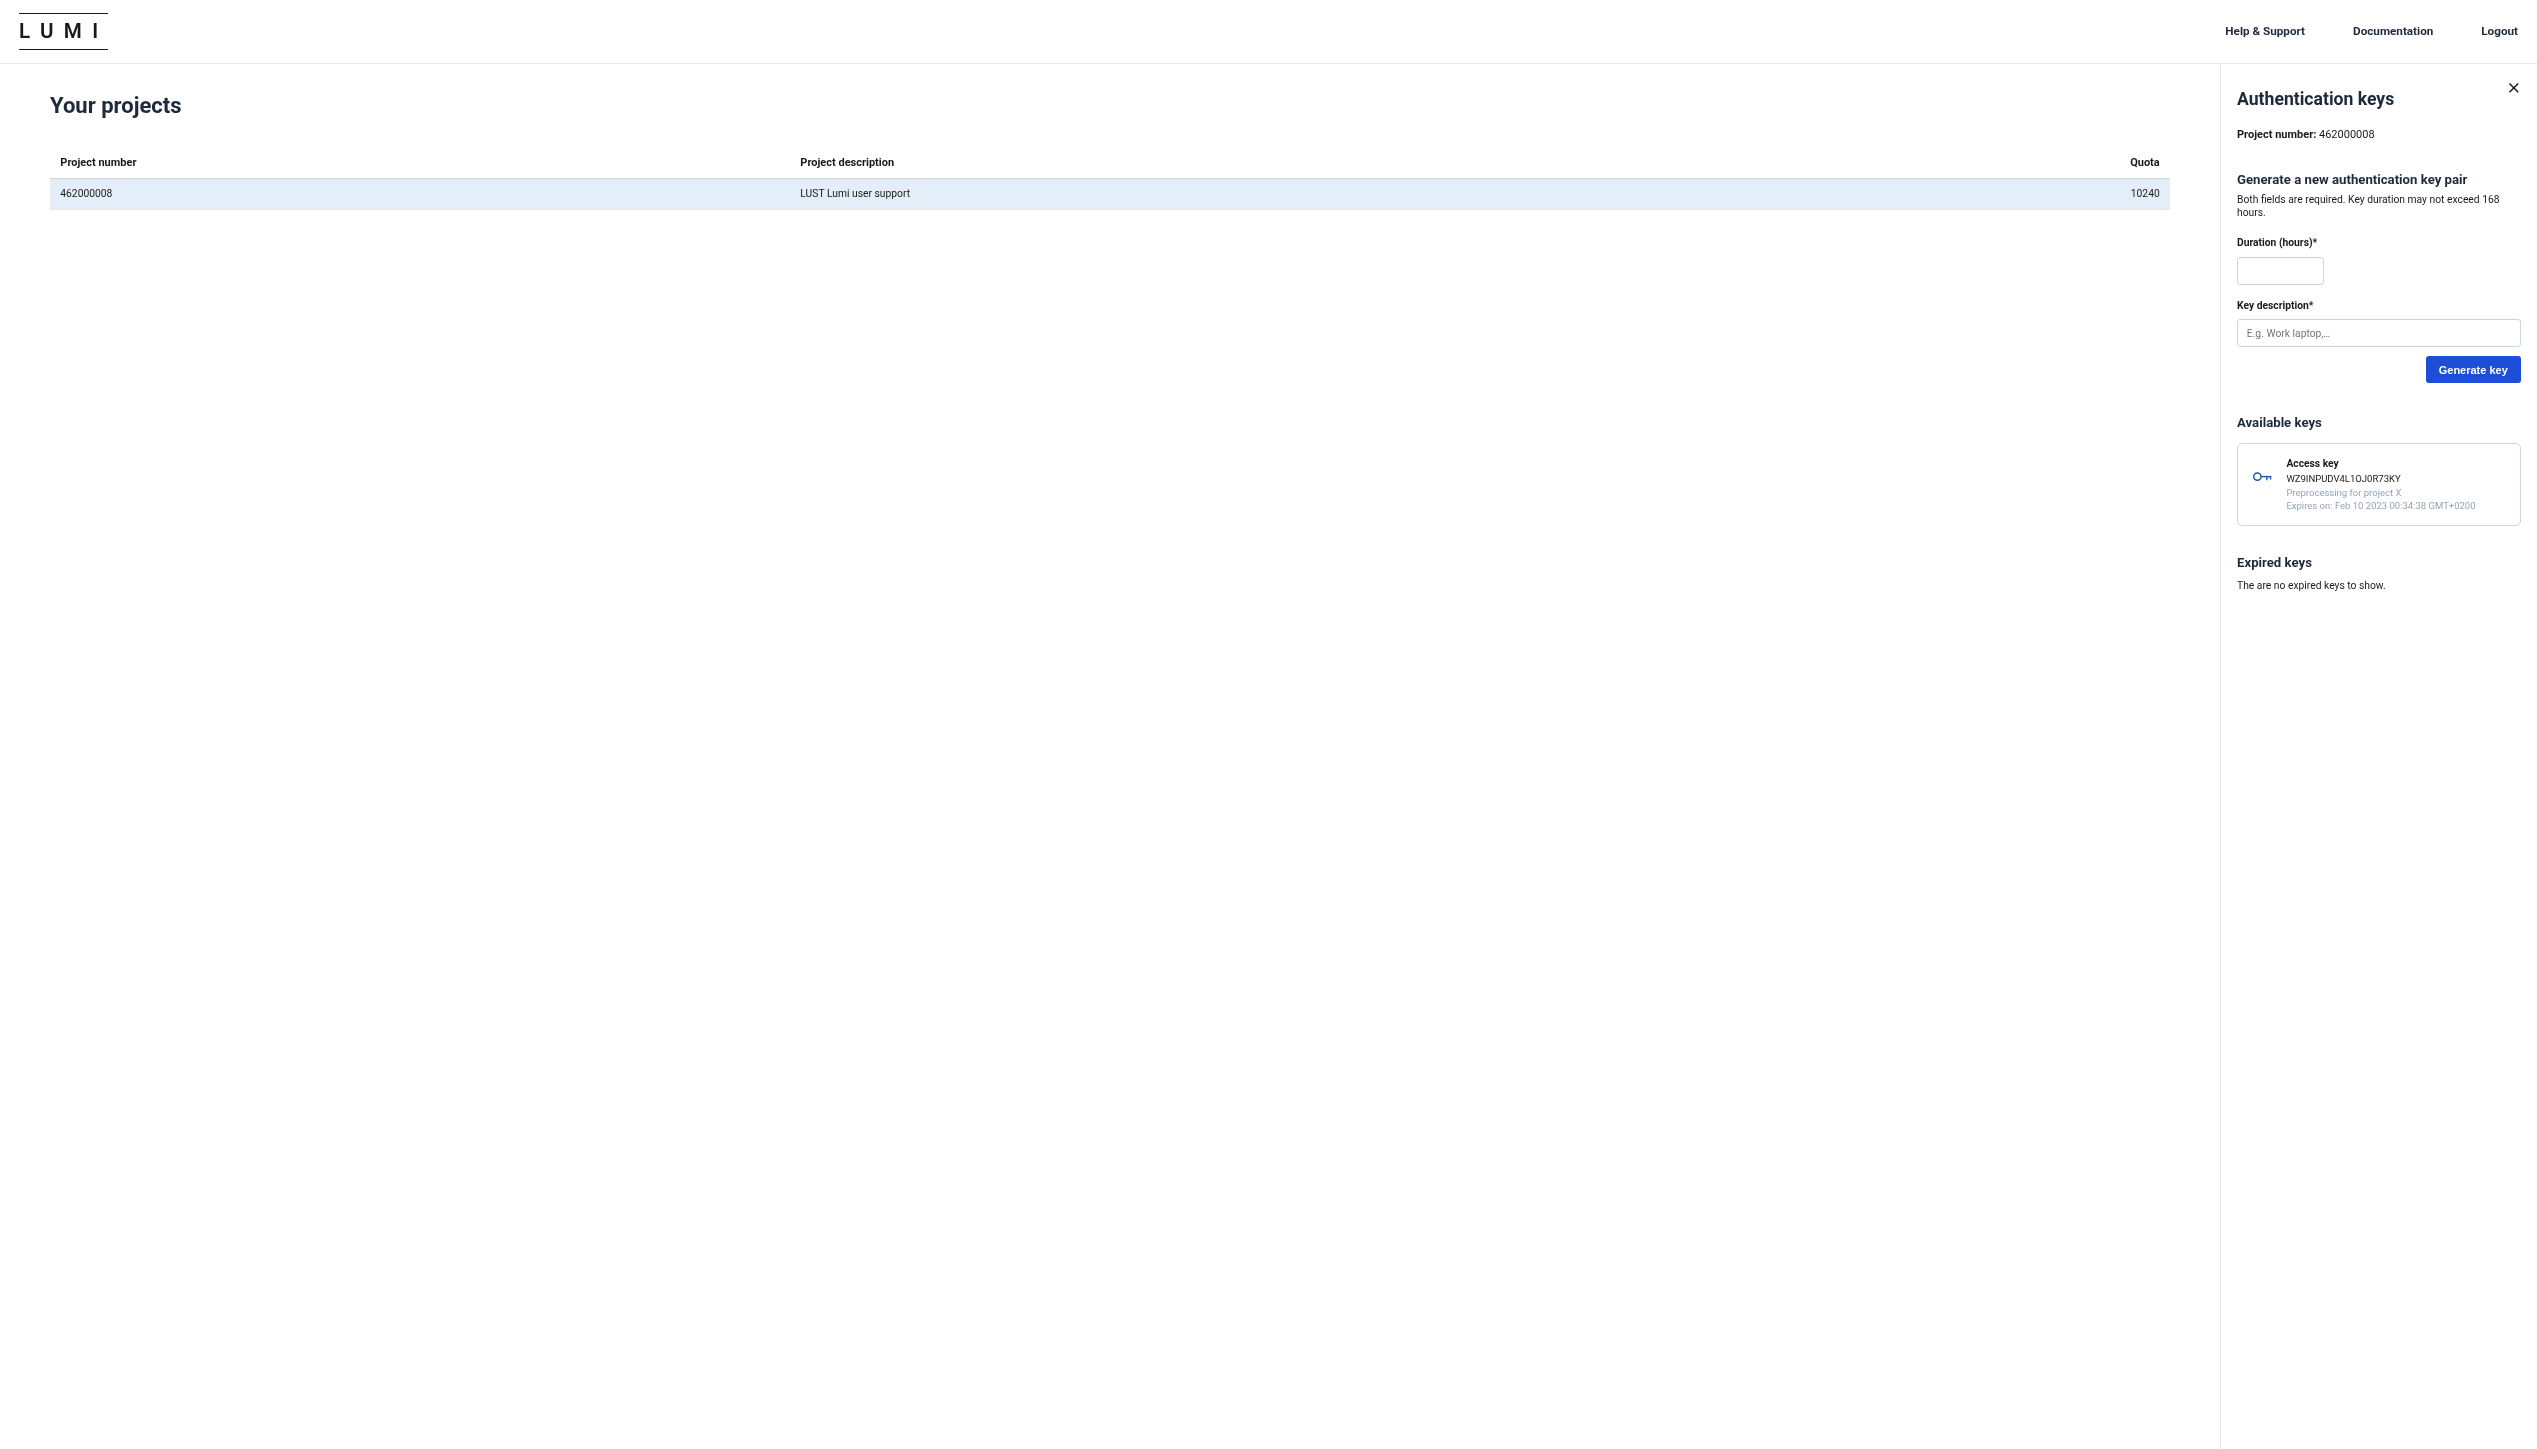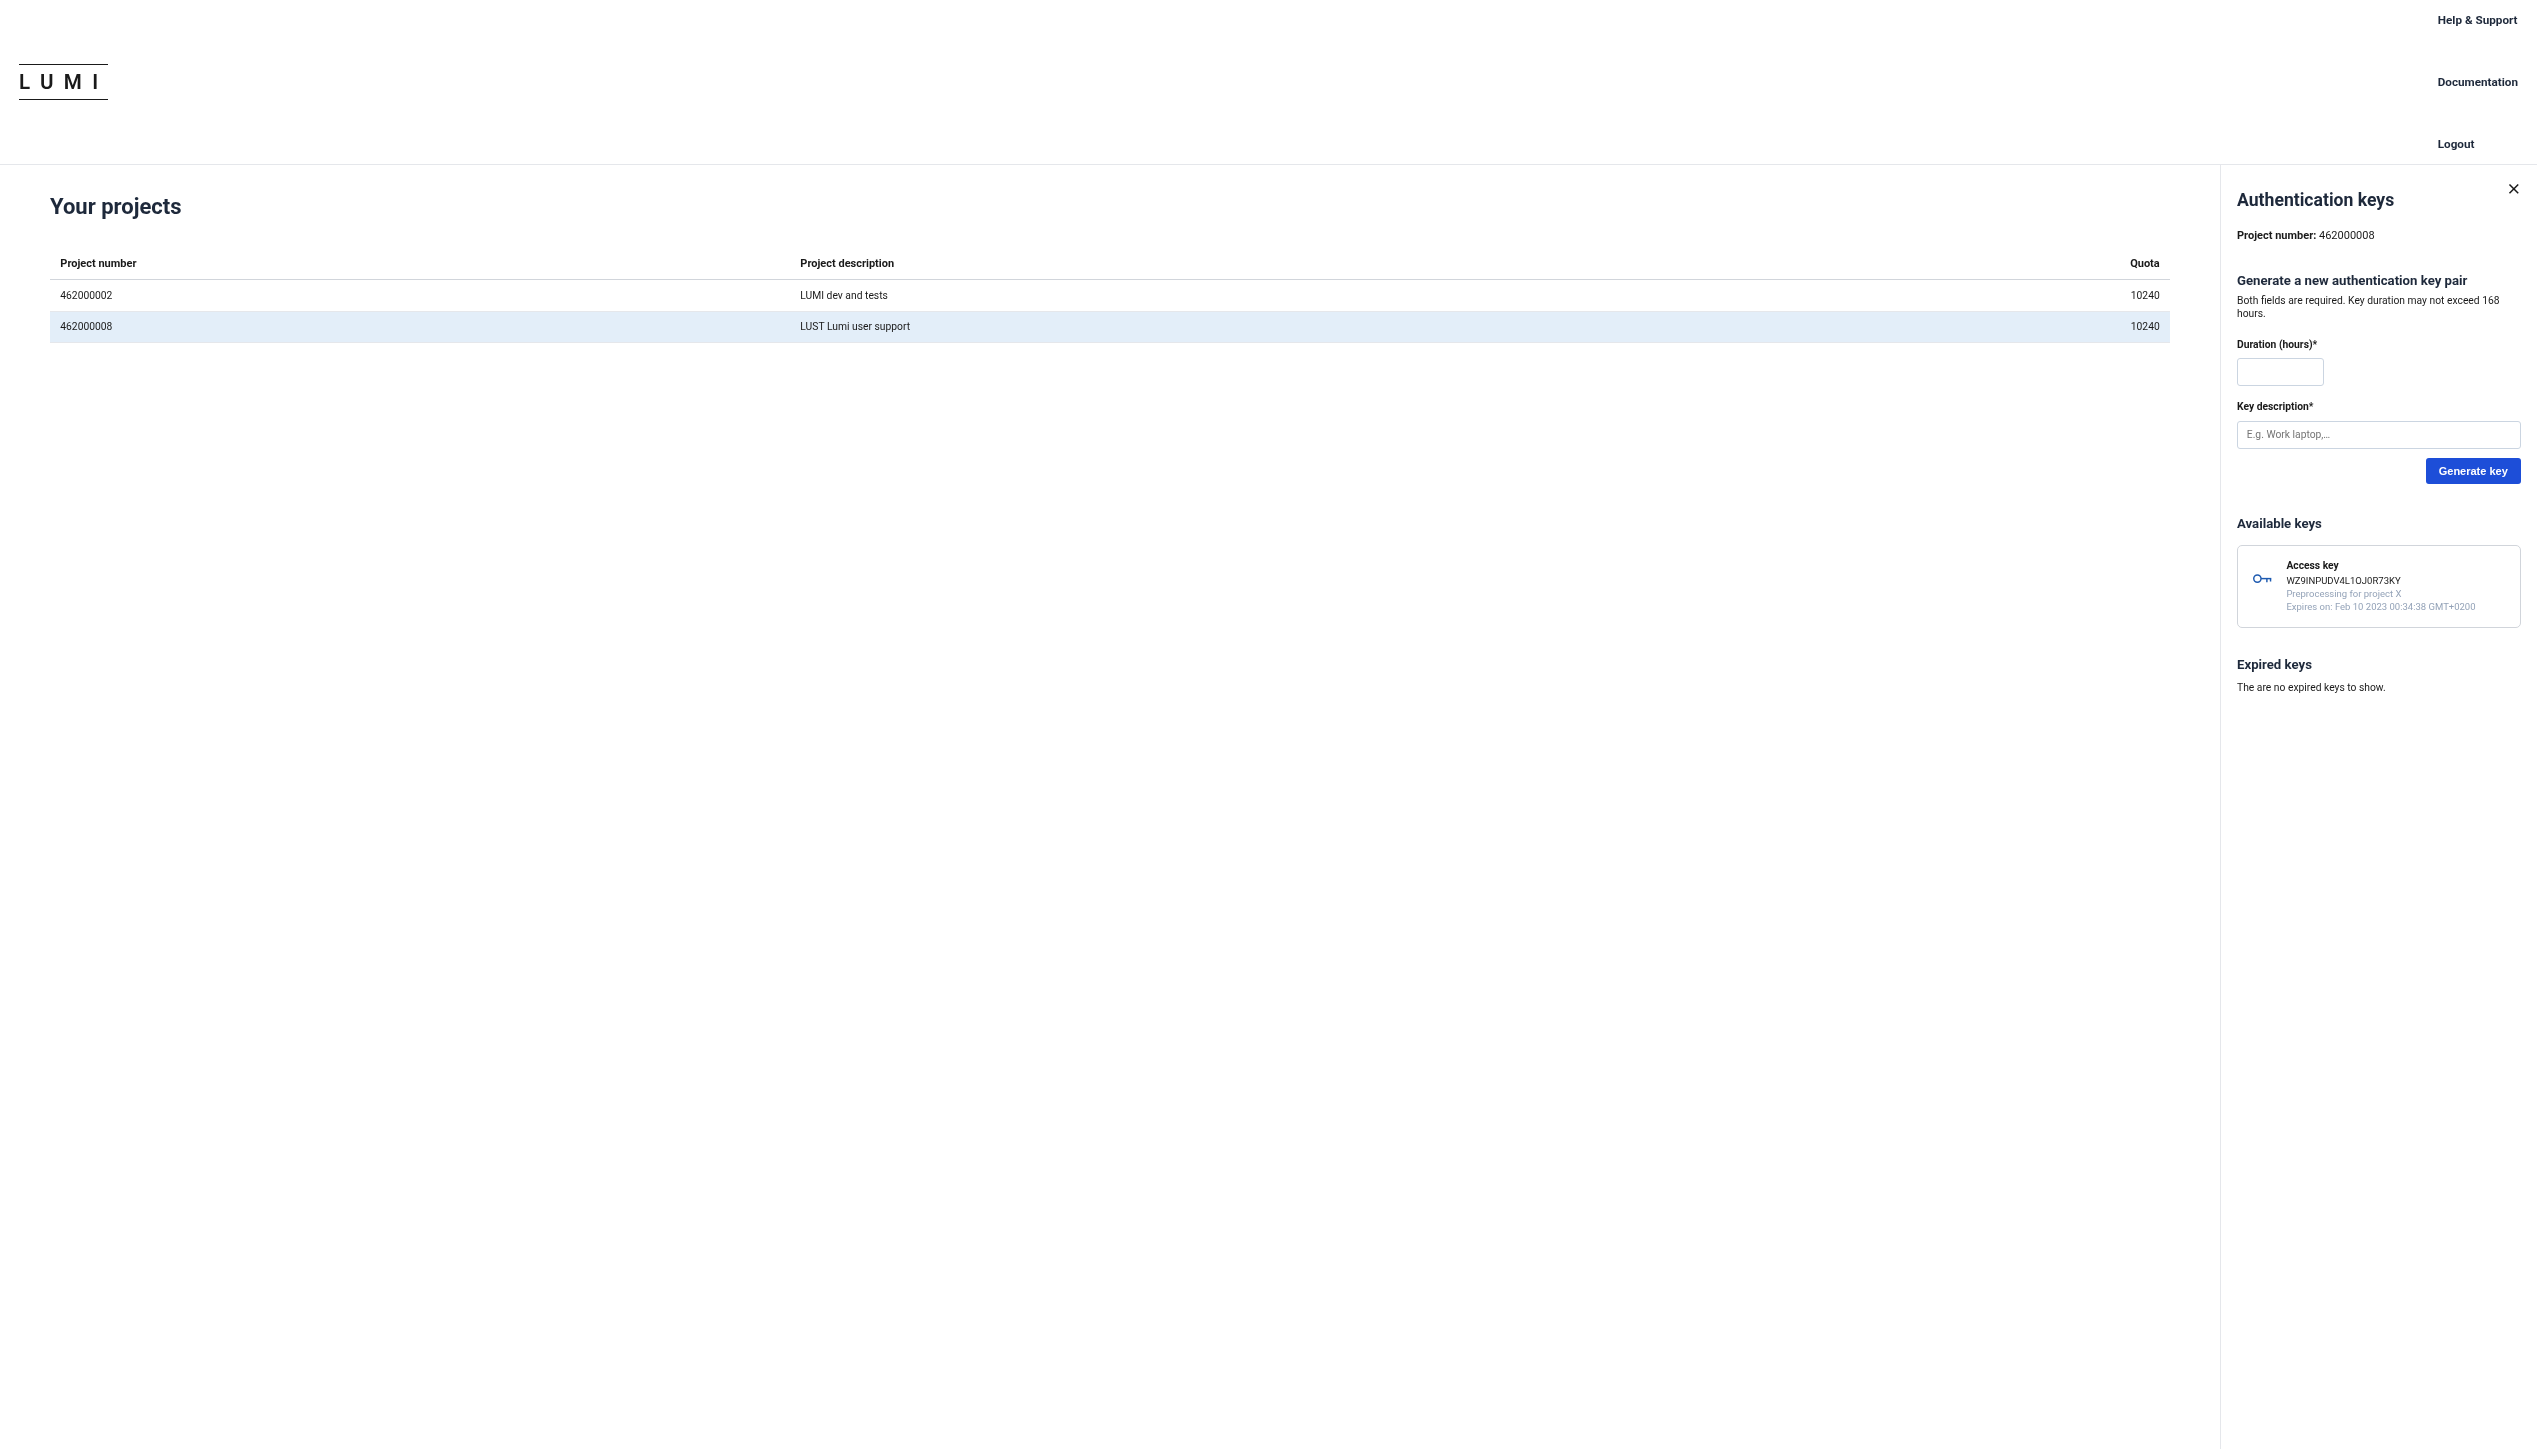--- a/index.html
+++ b/index.html
@@ -29,21 +29,20 @@
       letter-spacing: 10.3px;
       color: #1a1a1a;
       border-top: 1.5px solid #1a1a1a;
       border-bottom: 1.5px solid #1a1a1a;
       padding: 7px 0;
       line-height: 1;
     }
     .nav {
       display: flex;
       gap: 48px;
-      flex-direction: column;
     }
     .nav-link {
       font-weight: 700;
       font-size: 11.7px;
       color: #1e293b;
       cursor: pointer;
     }
     .layout {
       display: flex;
       height: calc(100vh - 59px);
@@ -239,25 +238,20 @@
     <h1 class="page-title">Your projects</h1>
     <table class="table">
       <thead>
         <tr>
           <th>Project number</th>
           <th>Project description</th>
           <th>Quota</th>
         </tr>
       </thead>
       <tbody id="project-rows">
-          <tr class="row">
-            <td>462000002</td>
-            <td>LUMI dev and tests</td>
-            <td>10240</td>
-          </tr>
           <tr class="row selected">
             <td>462000008</td>
             <td>LUST Lumi user support</td>
             <td>10240</td>
           </tr>
         </tbody>
     </table>
   </div>
 
   <div class="sidebar">

